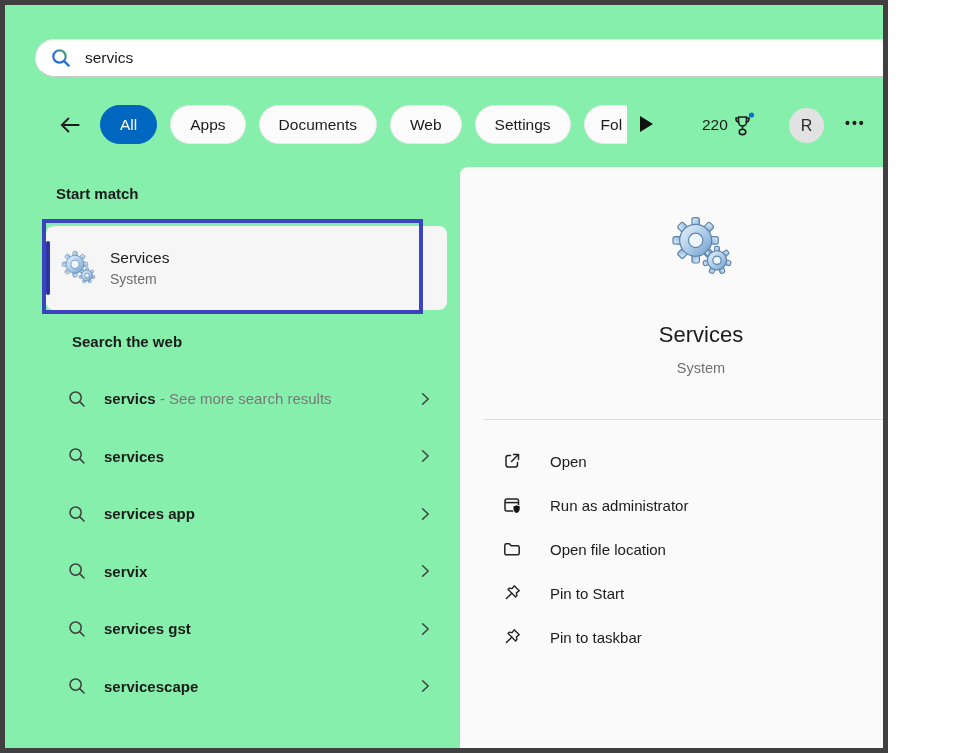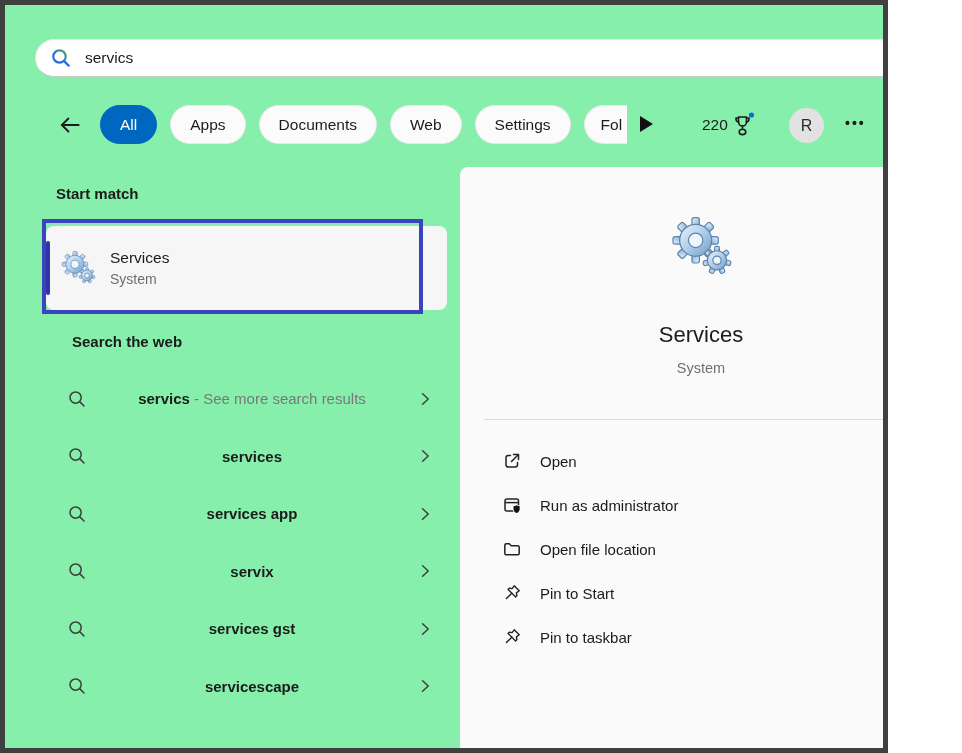--- a/index.html
+++ b/index.html
@@ -66,37 +66,37 @@
   .bm-sub { font-size:14px; color:#6e6e6e; margin-top:4px; }
   .annotation-box {
     position:absolute; left:37px; top:214px; width:381px; height:95px;
     border:4px solid #3b44bd; pointer-events:none; z-index:5;
   }
   .suggestions { position:absolute; left:41px; top:365px; width:401px; }
   .suggestion-row {
     height:57.5px; display:flex; align-items:center; gap:17px;
     padding:0 14px 0 21px; cursor:pointer;
   }
-  .suggestion-row .txt { flex:1; font-size:15px;text-align:center; }
+  .suggestion-row .txt { flex:1; font-size:15px; }
   .suggestion-row .q { font-weight:bold; color:#1b1b1b; }
   .suggestion-row .sfx { font-weight:normal; color:#787878; }
   
   .details-card {
     position:absolute; left:455px; top:162px; width:482px; bottom:0;
     background:#fafafa; border-radius:8px 8px 0 0;
   }
   .details-icon { position:absolute; left:0; right:0; top:48px; display:flex; justify-content:center; }
   .details-title { position:absolute; left:0; right:0; top:155px; text-align:center;
     font-size:22px; color:#1b1b1b; }
   .details-sub { position:absolute; left:0; right:0; top:193px; text-align:center;
     font-size:14.5px; color:#707070; }
   .details-divider { position:absolute; left:24px; right:24px; top:252px; height:1px;
     background:#dcdcdc; }
   .actions { position:absolute; left:0; right:0; top:272px; display:flex; flex-direction:column; }
-  .action-row { height:44px; display:flex; align-items:center; gap:18px; padding-left:42px;
+  .action-row { height:44px; display:flex; align-items:center; gap:28px; padding-left:42px;
     cursor:pointer;text-align:center; }
   .action-row .lbl { font-size:15px; color:#1b1b1b; }
   .icon { display:inline-flex; align-items:center; justify-content:center; }
 </style>
 </head>
 <body>
 
 <svg width="0" height="0" style="position:absolute">
   <defs>
     <linearGradient id="gearg" x1="0" y1="0" x2="1" y2="1">

